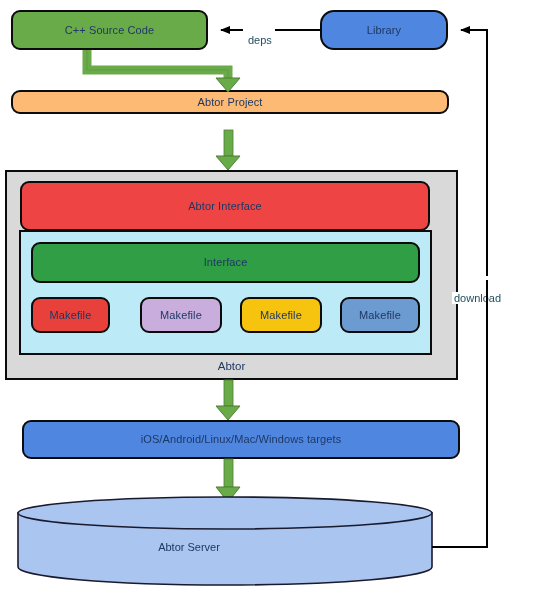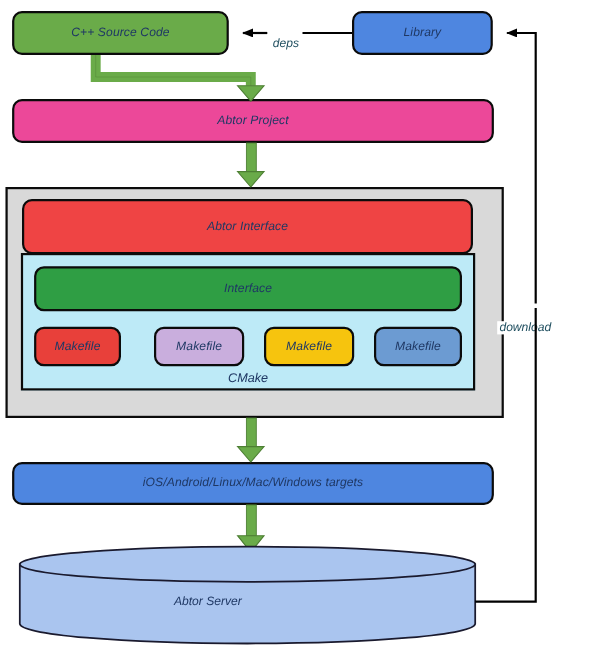--- a/index.html
+++ b/index.html
@@ -12,21 +12,20 @@
     height: 605px;
     position: relative;
     font-family: "Liberation Sans", sans-serif;
     overflow: hidden;
   }
   #diagram-root {
     position: absolute;
     left: 0; top: 0;
     width: 546px;
     height: 605px;
-    font-style: italic;
   }
   .node {
     position: absolute;
     box-sizing: border-box;
     border: 2px solid #0b0b0b;
     display: flex;
     align-items: center;
     justify-content: center;
     color: #1f3864;
     font-size: 11px;
@@ -67,57 +66,57 @@
 </style>
 </head>
 <body>
 
 <div id="diagram-root">
 
   <div class="node rounded" style="left:11px; top:10px; width:197px; height:40px; background:#6aab49;">
     <span>C++ Source Code</span>
   </div>
 
-  <div class="node rounded" style="left:320px; top:10px; width:128px; height:40px; background:#4e86e0;">
+  <div class="node rounded" style="left:320px; top:10px; width:128px; height:40px; background:#4e86e0;border-radius:14px;">
     <span>Library</span>
   </div>
 
   <div class="edge-label" style="left:246px; top:22px;margin-top:12px;">deps</div>
 
-  <div class="node rounded" style="left:11px; top:90px; width:438px; height:40px; background:#ec4899;">
+  <div class="node rounded" style="left:11px; top:90px; width:438px; height:24px; background:#fdba74;">
     <span>Abtor Project</span>
   </div>
 
   <div class="container-box" style="left:5px; top:170px; width:453px; height:210px; background:#d9d9d9;"></div>
+  <div class="container-label" style="left:5px; top:360px; width:453px;">Abtor</div>
 
   <div class="node rounded" style="left:20px; top:181px; width:410px; height:50px; background:#ef4444;">
     <span>Abtor Interface</span>
   </div>
 
   <div class="container-box" style="left:19px; top:230px; width:413px; height:125px; background:#bdeaf7;"></div>
-  <div class="container-label" style="left:19px; top:338px; width:413px;">CMake</div>
 
   <div class="node rounded" style="left:31px; top:242px; width:389px; height:41px; background:#2f9e44;">
     <span>Interface</span>
   </div>
 
   <div class="node rounded" style="left:31px; top:297px; width:79px; height:36px; background:#e8403a;">
     <span>Makefile</span>
   </div>
   <div class="node rounded" style="left:140px; top:297px; width:82px; height:36px; background:#c9aedd;">
     <span>Makefile</span>
   </div>
   <div class="node rounded" style="left:240px; top:297px; width:82px; height:36px; background:#f6c40e;">
     <span>Makefile</span>
   </div>
   <div class="node rounded" style="left:340px; top:297px; width:80px; height:36px; background:#6c9bd2;">
     <span>Makefile</span>
   </div>
 
-  <div class="node rounded" style="left:11px; top:420px; width:438px; height:39px; background:#4e86e0;">
+  <div class="node rounded" style="left:22px; top:420px; width:438px; height:39px; background:#4e86e0;">
     <span>iOS/Android/Linux/Mac/Windows targets</span>
   </div>
 
   <div class="edge-label" style="left:452px; top:292px;">download</div>
 
   <svg class="overlay" viewBox="0 0 546 605">
     <defs>
       <marker id="blackArrow" markerWidth="10" markerHeight="10" refX="9" refY="4" orient="auto" markerUnits="userSpaceOnUse">
         <path d="M0,0 L10,4 L0,8 z" fill="#000000"></path>
       </marker>

